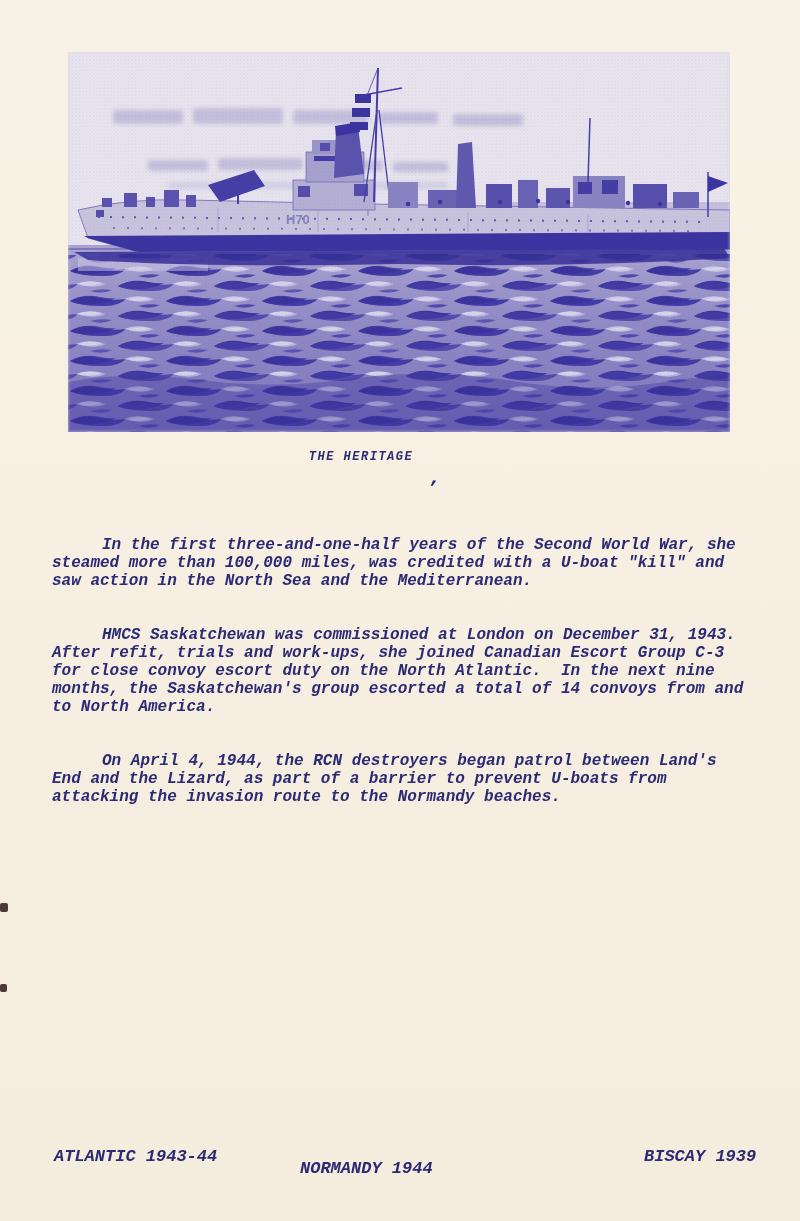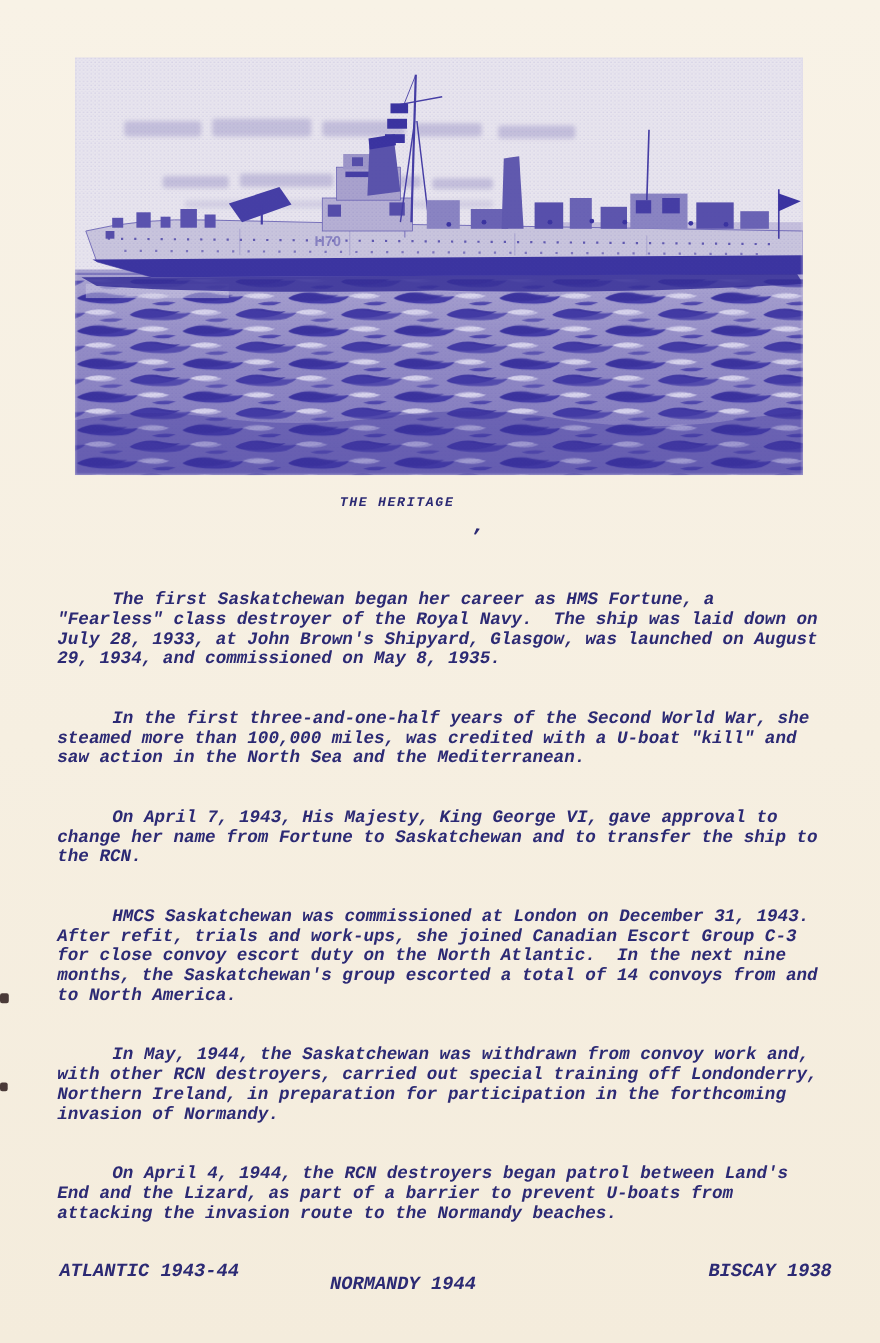--- a/index.html
+++ b/index.html
@@ -203,34 +203,31 @@
       <rect x="0" y="0" width="662" height="380" fill="url(#dots)"></rect>
       <rect x="0" y="0" width="662" height="380" fill="none" stroke="#d9d4e6" stroke-width="1" filter="url(#blur1)"></rect>
     </svg>
   </div>
 
   <div class="title">THE HERITAGE</div>
 
   <div class="ink-mark">’</div>
 
   <div class="body-text">
-    <p>The first Saskatchewan began her career as HMS Fortune, a "Fearless" class destroyer of the Royal Navy.  The ship was laid down on July 28, 1933, at John Brown's Shipyard, Glasgow, was launched on August 29, 1934, and commissioned on May 8, 1935.</p>
     <p>In the first three-and-one-half years of the Second World War, she steamed more than 100,000 miles, was credited with a U-boat "kill" and saw action in the North Sea and the Mediterranean.</p>
-    <p>On April 7, 1943, His Majesty, King George VI, gave approval to change her name from Fortune to Saskatchewan and to transfer the ship to the RCN.</p>
     <p>HMCS Saskatchewan was commissioned at London on December 31, 1943. After refit, trials and work-ups, she joined Canadian Escort Group C-3 for close convoy escort duty on the North Atlantic.  In the next nine months, the Saskatchewan's group escorted a total of 14 convoys from and to North America.</p>
-    <p>In May, 1944, the Saskatchewan was withdrawn from convoy work and, with other RCN destroyers, carried out special training off Londonderry, Northern Ireland, in preparation for participation in the forthcoming invasion of Normandy.</p>
     <p>On April 4, 1944, the RCN destroyers began patrol between Land's End and the Lizard, as part of a barrier to prevent U-boats from attacking the invasion route to the Normandy beaches.</p>
     
     
     
     
   </div>
 
   <div class="honours">
     <span class="honour h0">ATLANTIC 1943-44</span>
     <span class="honour h1">NORMANDY 1944</span>
-    <span class="honour h2">BISCAY 1938</span>
+    <span class="honour h2">BISCAY 1939</span>
   </div>
 
   <div class="speck s1"></div>
   <div class="speck s2"></div>
 
 </div>
 
 </body></html>

